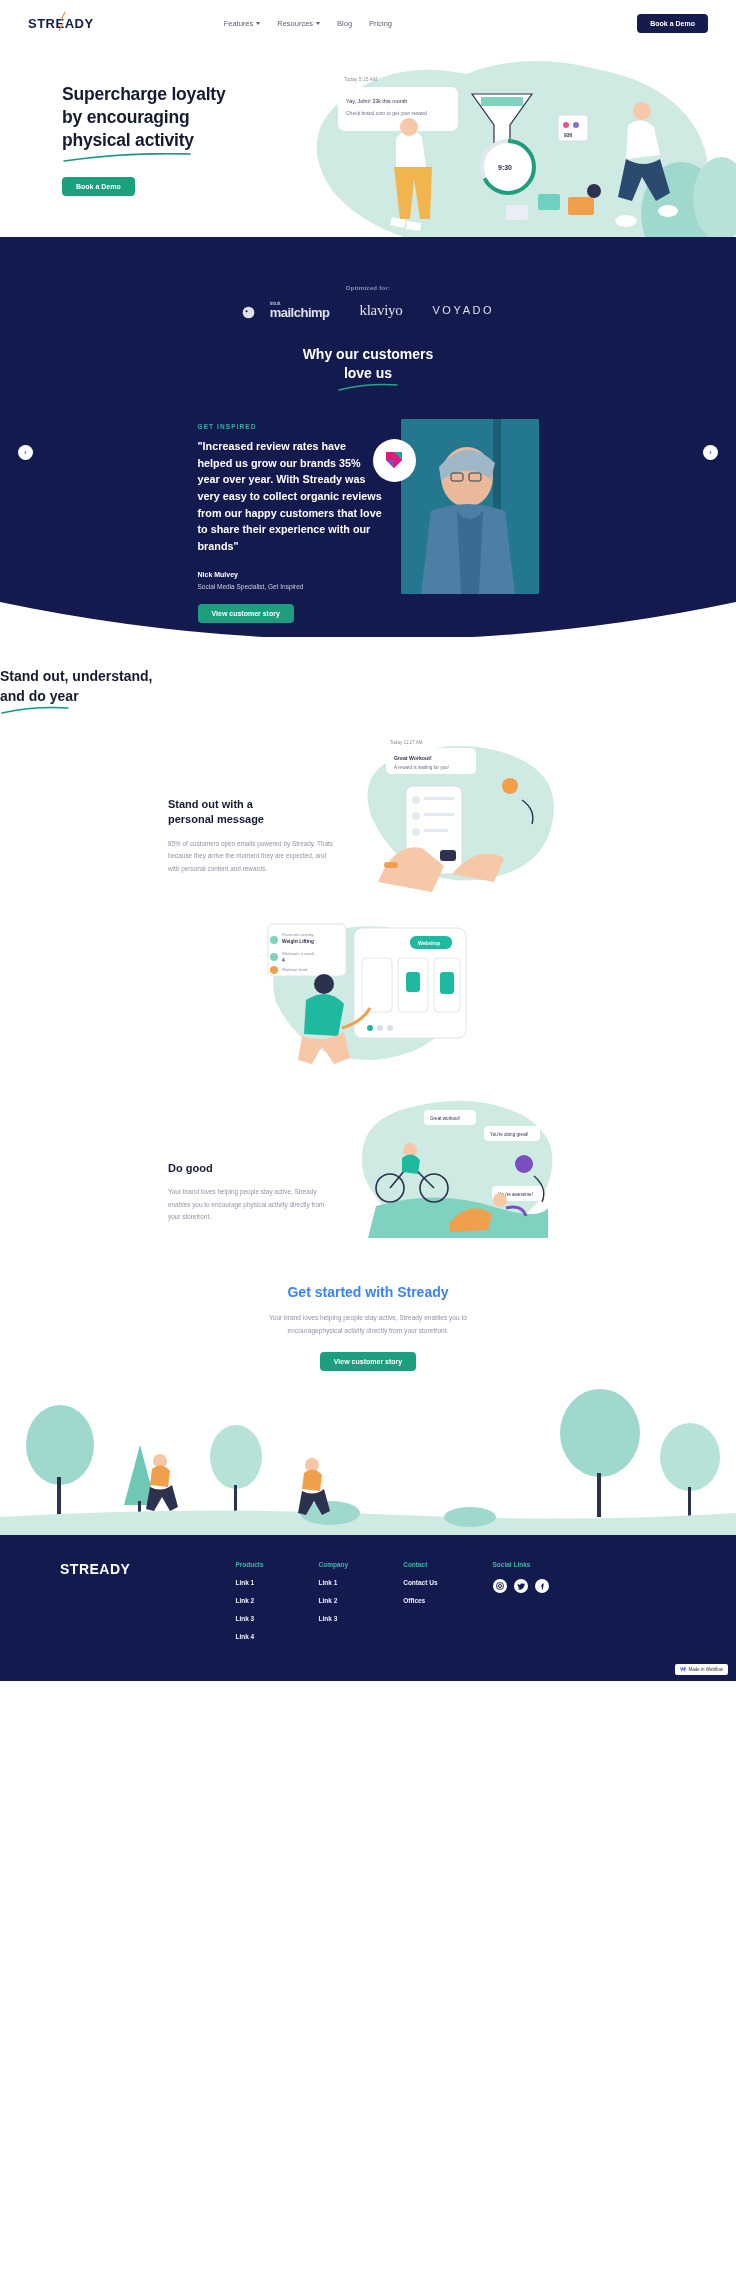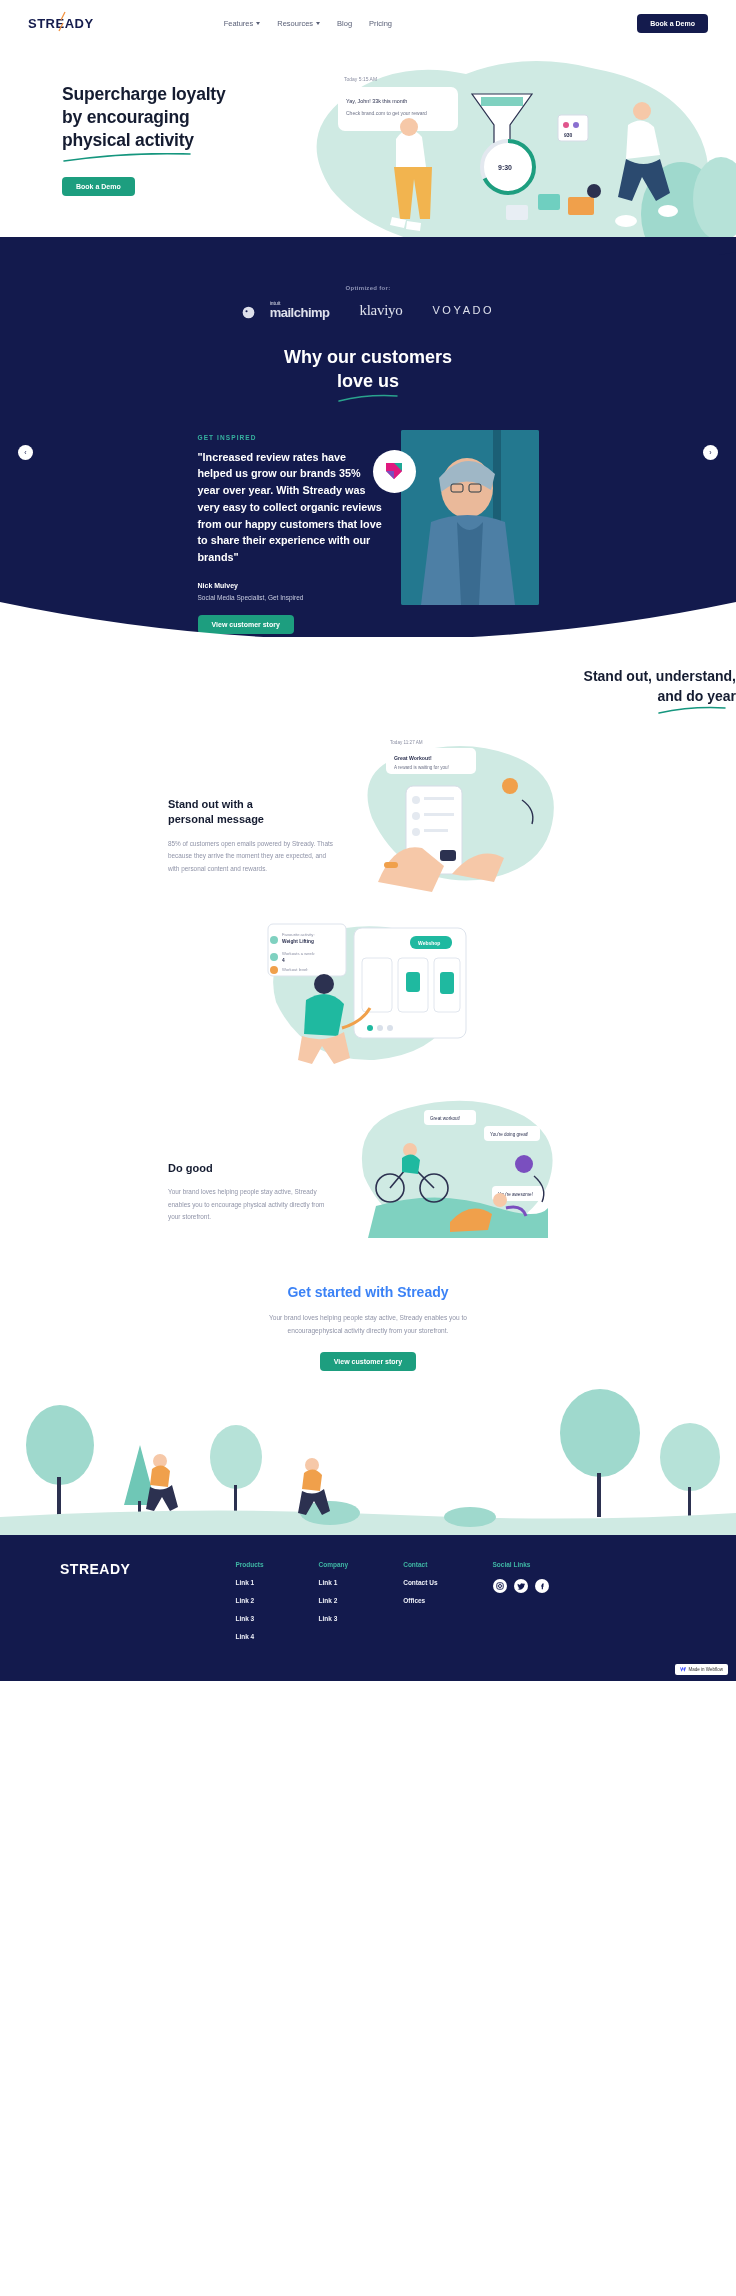--- a/index.html
+++ b/index.html
@@ -40,21 +40,21 @@
     position:relative; background:#131a4d; padding-top:10px; height:400px; margin-top:-18px;
   }
   .opt-label { text-align:center; font-size:6px; font-weight:bold; color:#8d93b5; letter-spacing:.3px; }
   .logos-row { display:flex; justify-content:center; align-items:center; gap:30px; margin-top:10px; opacity:.93; }
   .brand { color:#eef0f8; }
   .mailchimp { font-weight:bold; font-size:13px; letter-spacing:-.5px; display:flex; align-items:flex-end; gap:15px;justify-content:space-between; }
   .mc-intuit { font-size:5px; font-weight:normal; letter-spacing:0; }
   .klaviyo { font-family:"Liberation Serif", serif; font-size:15px; letter-spacing:-.3px; }
   .voyado { font-size:11px; letter-spacing:2.6px; font-weight:500; }
 
-  .sect-title { text-align:center; color:#fff; font-size:18px; font-weight:bold; line-height:1.35; margin-top:26px; }
+  .sect-title { text-align:center; color:#fff; font-size:14px; font-weight:bold; line-height:1.35; margin-top:26px; }
 
   .quote-wrap { display:flex; justify-content:center; gap:18px; margin-top:28px; position:relative; }
   .quote-col { width:185px; padding-top:4px; }
   .eyebrow { font-size:6.5px; font-weight:bold; color:#37b3a0; letter-spacing:1.1px; }
   .quote-txt { font-size:10.8px; line-height:1.55; color:#fff; font-weight:bold; margin-top:8px; }
   .q-name { font-size:7px; font-weight:bold; color:#fff; margin-top:16px; }
   .q-role { font-size:6.5px; color:#c9cde0; margin-top:5px; }
   .photo-col { width:138px; height:175px; position:relative; }
   .photo { width:100%; height:100%; border-radius:2px; overflow:hidden; position:relative; }
   .badge {
@@ -68,21 +68,21 @@
   .arrow.l { left:18px; } .arrow.r { right:18px; }
   .conn-label { text-align:center; font-size:6px; font-weight:bold; color:#9aa0bf; margin-top:28px; }
   .wear-row { display:flex; justify-content:center; align-items:center; gap:30px; margin-top:10px; }
   .garmin { font-size:13px; letter-spacing:1px; color:#b9bed4; font-weight:500; position:relative; }
   .polar { font-size:14px; font-style:italic; font-weight:bold; color:#b9bed4; letter-spacing:-.5px; }
   .strava { font-size:14px; font-weight:bold; color:#b9bed4; letter-spacing:-.3px; font-style:italic; }
   .wave-light { position:absolute; left:0; right:0; bottom:-1px; height:50px; }
 
   
   .features { background:#fff; padding-top:30px; position:relative; }
-  .feat-title { text-align:right; font-size:14px; font-weight:bold; color:#151c31; line-height:1.4; }
+  .feat-title { text-align:left; font-size:14px; font-weight:bold; color:#151c31; line-height:1.4; }
   .feat-row { display:flex; align-items:center; justify-content:center; gap:10px; margin-top:18px; }
   .feat-copy { width:170px;margin-top:48px; }
   .feat-h { font-size:11px; font-weight:bold; color:#151c31; line-height:1.38; }
   .feat-p { font-size:6.4px; line-height:1.95; color:#9094a8; margin-top:10px; }
   .feat-art { width:220px; height:160px; position:relative; }
 
   
   .cta { text-align:center; padding-top:36px; }
   .cta-h { font-size:14px; font-weight:bold; color:#3b82f6; }
   .cta-p { font-size:6.6px; line-height:1.9; color:#9094a8; margin:12px auto 0; width:250px; }

